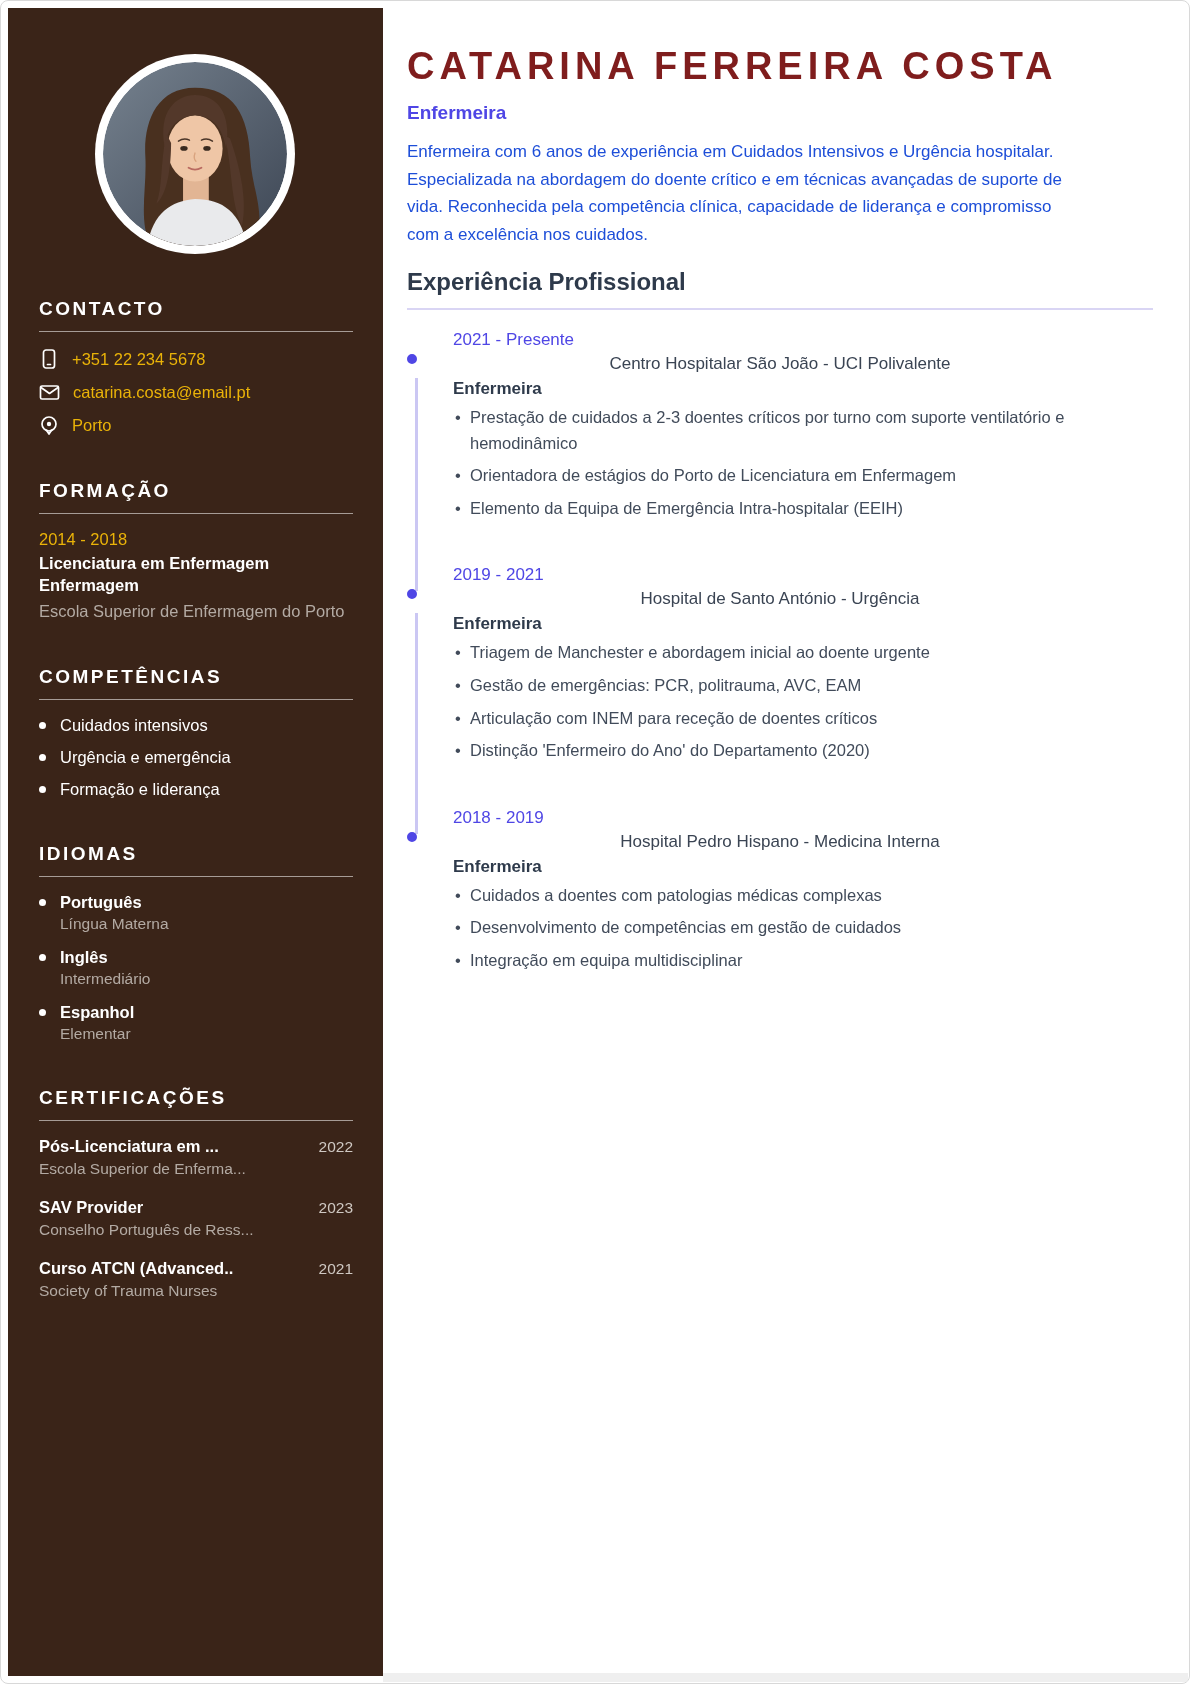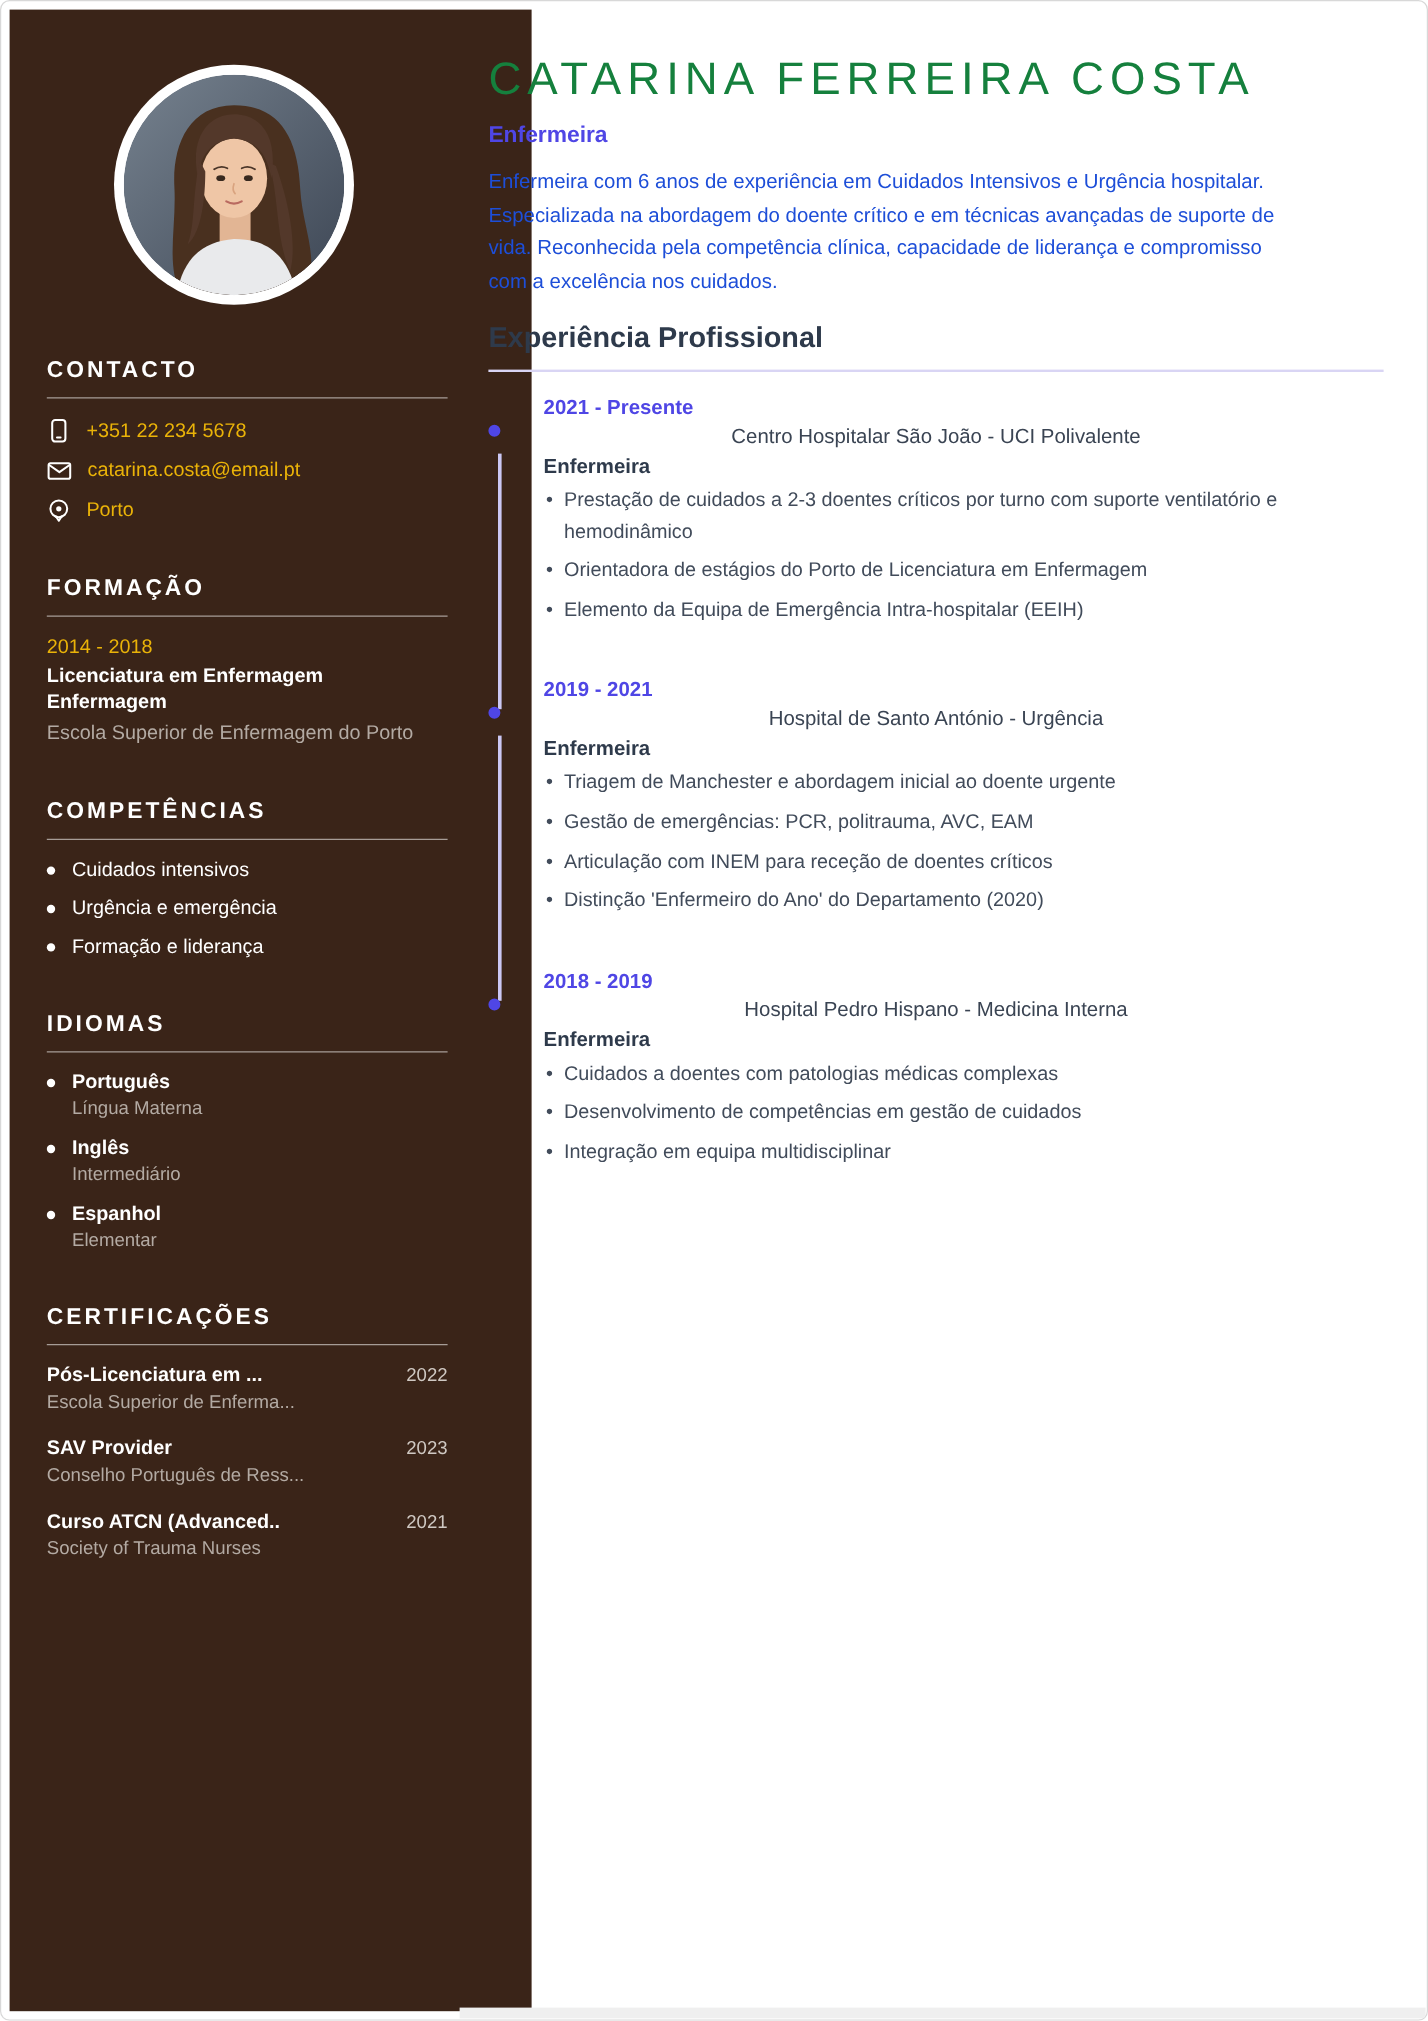--- a/index.html
+++ b/index.html
@@ -14,24 +14,24 @@
     height: 1684px;
     background: #ffffff;
     border: 1px solid #d8d8d8;
     border-radius: 8px;
     overflow: hidden;
   }
   
   .sidebar {
     position: absolute;
     left: 7px; top: 7px; bottom: 7px;
-    width: 435px;
+    width: 375px;
     background: #3A2418;
     color: #fff;
-    padding: 0 70px 40px 31px;
+    padding: 0 30px 40px 31px;
   }
   .photo-wrap {
     width: 200px; height: 200px;
     margin: 46px auto 0 auto;
     margin-left: 56px; 
     border-radius: 50%;
     background: #ffffff;
     padding: 8px;
   }
   .photo {
@@ -96,23 +96,23 @@
   }
   
   .main {
     position: absolute;
     left: 382px; top: 0; right: 0;
     padding: 44px 36px 0 24px;
     color: #3B4654;
   }
   .name {
     font-size: 38px;
-    font-weight: 400;
+    font-weight: 700;
     letter-spacing: 5px;
-    color: #15803d;
+    color: #7f1d1d;
   }
   .job-title {
     margin-top: 14px;
     font-size: 19px;
     font-weight: bold;
     color: #4F46E5;
   }
   .summary {
     margin-top: 14px;
     font-size: 17px;
@@ -145,21 +145,21 @@
   }
   .timeline-entry.has-line::before {
     content: '';
     position: absolute;
     left: 8px;
     top: 48px;
     bottom: -70px;
     width: 3px;
     background: #CBC7F3;
   }
-  .entry-period { font-size: 17px; font-weight: bold; color: #4F46E5; margin-bottom: 4px; }
+  .entry-period { font-size: 17px; font-weight: normal; color: #4F46E5; margin-bottom: 4px; }
   .entry-company { font-size: 17px; color: #3A4453; margin-bottom: 5px; text-align: center; }
   .entry-role { font-size: 17px; font-weight: bold; color: #2E3A4B; margin-bottom: 6px; }
   .entry-bullets { list-style: none; max-width: 640px; }
   .entry-bullets li {
     position: relative;
     padding-left: 17px;
     font-size: 16.5px;
     line-height: 1.55;
     color: #414B5A;
     margin-bottom: 7px;

